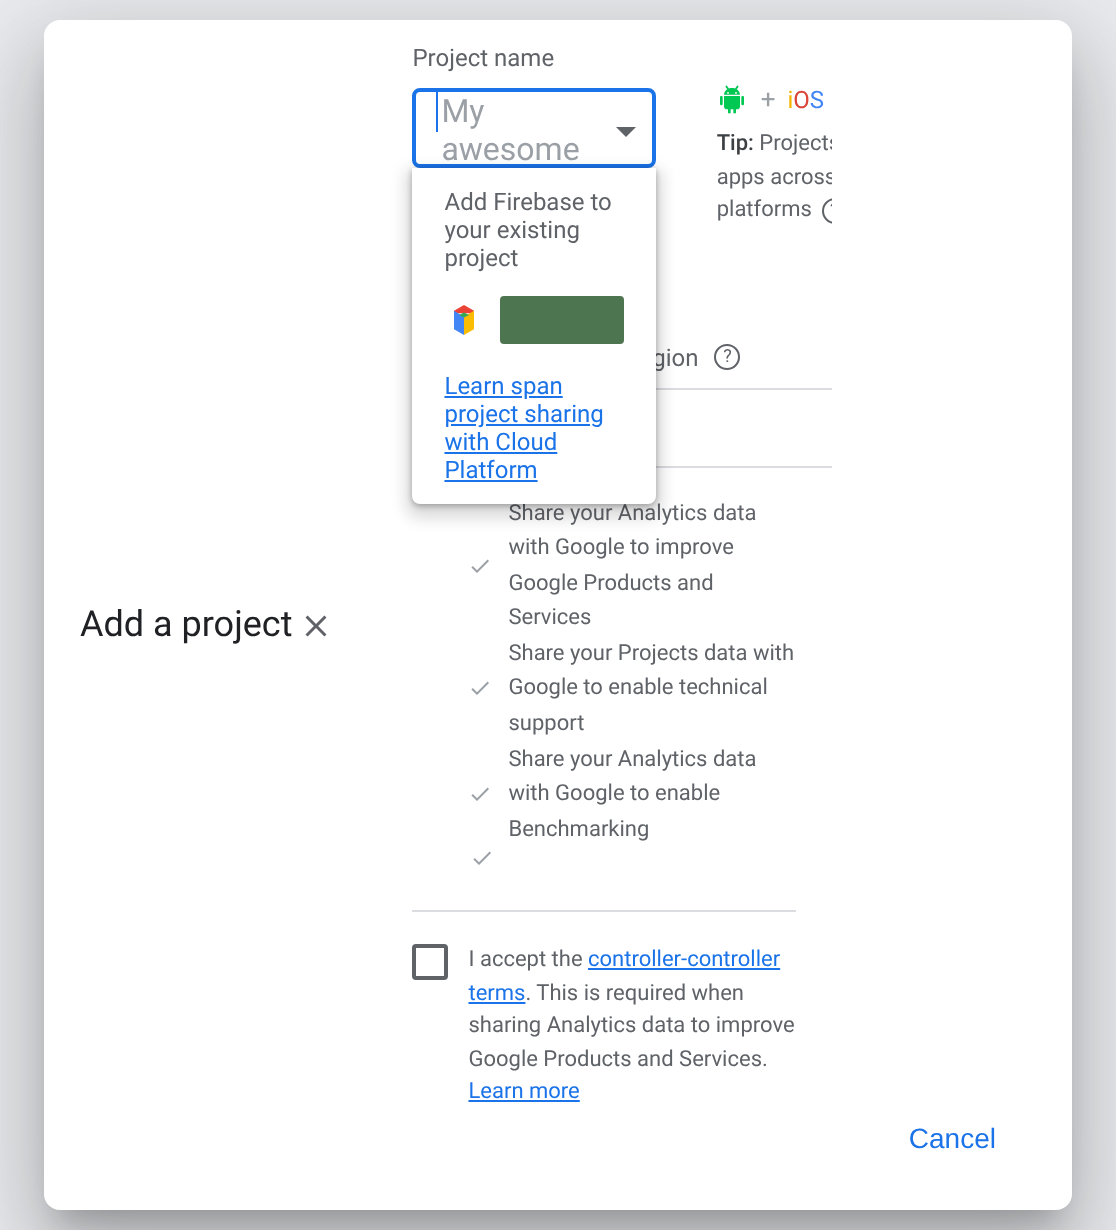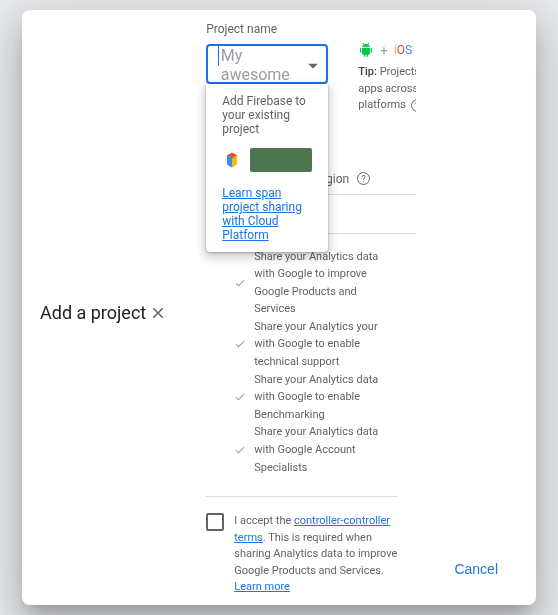--- a/index.html
+++ b/index.html
@@ -379,37 +379,36 @@
             </svg>
           </span>
         <span>Share your Analytics data with Google to improve Google Products and Services</span>
       </div>
       <div class="bullet">
         <span class="check-small">
             <svg width="12" height="12" viewBox="0 0 24 24">
               <path fill="currentColor" d="M9 16.2L4.8 12l-1.4 1.4L9 19 21 7l-1.4-1.4z"></path>
             </svg>
           </span>
-        <span>Share your Analytics your with Google to enable technical support</span>
+        <span>Share your Projects data with Google to enable technical support</span>
       </div>
       <div class="bullet">
         <span class="check-small">
             <svg width="12" height="12" viewBox="0 0 24 24">
               <path fill="currentColor" d="M9 16.2L4.8 12l-1.4 1.4L9 19 21 7l-1.4-1.4z"></path>
             </svg>
           </span>
         <span>Share your Analytics data with Google to enable Benchmarking</span>
       </div>
       <div class="bullet">
         <span class="check-small">
             <svg width="12" height="12" viewBox="0 0 24 24">
               <path fill="currentColor" d="M9 16.2L4.8 12l-1.4 1.4L9 19 21 7l-1.4-1.4z"></path>
             </svg>
           </span>
-        <span>Share your Analytics data with Google Account Specialists</span>
       </div>
     </div>
 
     <div class="divider"></div>
 
     <div class="accept-row">
       <div class="checkbox"></div>
       <div class="accept-text">
         <span>I accept the </span><a class="link">controller-controller terms</a><span>. This is required when sharing Analytics data to improve Google Products and Services. </span><a class="link">Learn more</a>
       </div>

